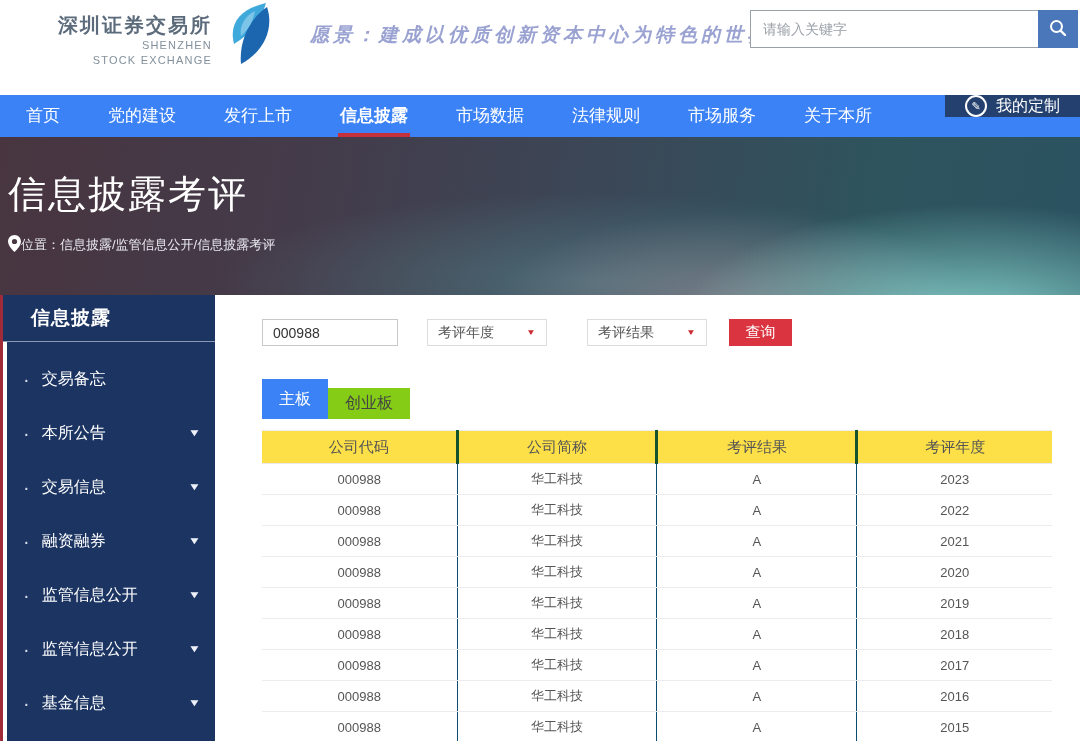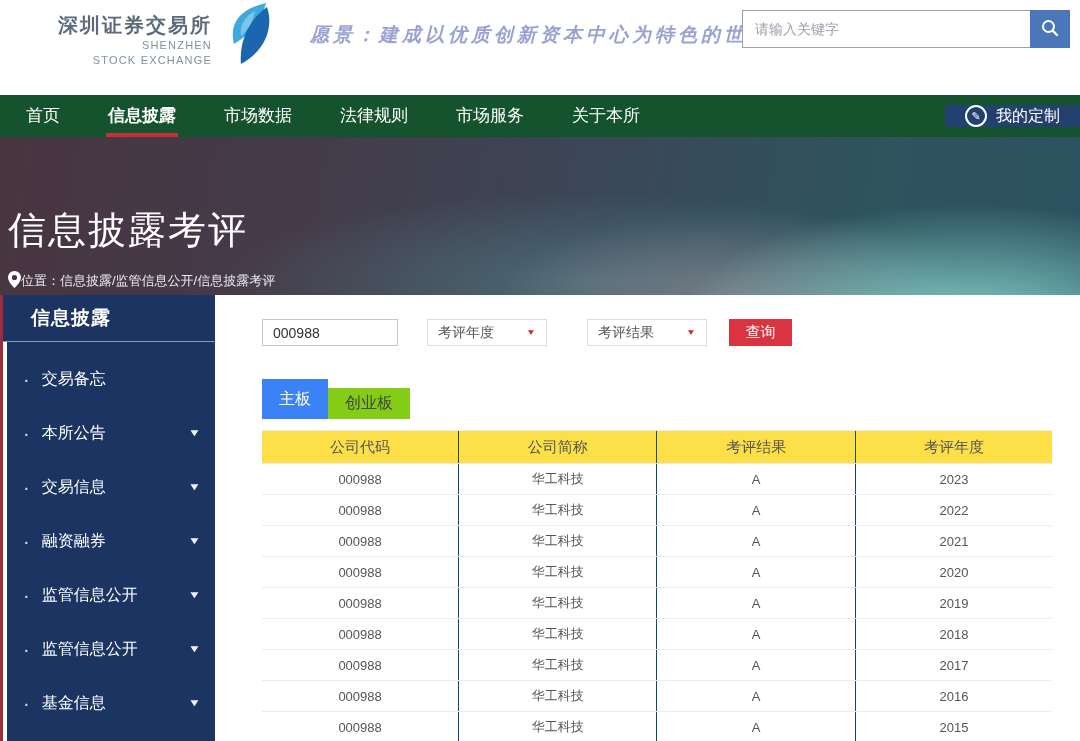--- a/index.html
+++ b/index.html
@@ -17,33 +17,33 @@
   .logo-text { text-align:right; }
   .logo-cn { font-size:20px; color:#5c6b7c; letter-spacing:2px; font-weight:bold; line-height:26px; }
   .logo-en { font-size:11px; color:#82909c; letter-spacing:1.2px; line-height:15px; }
   .logo-mark { margin-left:8px; margin-top:-10px; }
   .slogan {
     margin:22px 0 0 34px;
     font-family:"DejaVu Serif", serif;
     font-style:italic; font-weight:bold;
     color:#9aa2d2; font-size:19px; letter-spacing:4px;
   }
-  .search-box { position:absolute; right:10px; top:10px; display:flex; }
+  .search-box { position:absolute; right:2px; top:10px; display:flex; }
   .search-input {
     width:288px; height:38px; border:1px solid #9aa0a8; border-right:none;
     font-size:14px; color:#333; padding:0 12px; outline:none;
   }
   .search-input::placeholder { color:#9aa0a8; }
   .search-btn {
     width:40px; height:38px; background:#4a77b9; border:none; cursor:pointer;
     display:flex; align-items:center; justify-content:center;
   }
 
   
-  .nav { height:42px; background:#14532d; display:flex; align-items:center; padding-left:2px; }
+  .nav { height:42px; background:#3b82f6; display:flex; align-items:flex-start; padding-left:2px; }
   .nav-item {
     color:#fff; font-size:17px; padding:0 24px; line-height:42px;
     position:relative; cursor:pointer; white-space:nowrap;
   }
   .nav-item.active { font-weight:bold; }
   .nav-item.active::after {
     content:""; position:absolute; left:22px; right:22px; bottom:0; height:4px; background:#c6303c;
   }
   .my-custom {
     margin-left:auto; background:#24406f; display:flex; align-items:center;
@@ -57,21 +57,21 @@
 
   
   .hero {
     height:158px; position:relative; padding-left:8px; overflow:hidden;
     background:
       radial-gradient(ellipse 420px 170px at 90% 118%, rgba(152,236,226,0.80), rgba(152,236,226,0) 70%),
       radial-gradient(ellipse 340px 130px at 68% 105%, rgba(222,165,175,0.35), rgba(222,165,175,0) 70%),
       radial-gradient(ellipse 500px 120px at 55% 92%, rgba(110,190,190,0.30), rgba(110,190,190,0) 75%),
       linear-gradient(100deg, #483540 0%, #443b4a 28%, #3b4757 55%, #2e545e 80%, #2b5260 100%);
   }
-  .hero-title { color:#fff; font-size:38px; letter-spacing:2px; padding-top:68px; font-weight:500; }
+  .hero-title { color:#fff; font-size:38px; letter-spacing:2px; padding-top:32px; font-weight:500; }
   .breadcrumb { margin-top:15px; display:flex; align-items:center; color:#e9e9f0; font-size:13px; }
 
   
   .layout { position:relative; height:446px; background:#fff; }
   .side-stripe { position:absolute; left:0; top:0; width:3px; height:446px; background:#a02b38; }
   .sidebar { position:absolute; left:0; top:0; width:215px; }
   .sidebar-header {
     margin-left:3px; height:47px; background:#1b3462; color:#fff;
     font-size:19px; font-weight:bold; letter-spacing:1px;
     line-height:46px; padding-left:28px; border-bottom:1px solid #8a97b5;
@@ -107,21 +107,21 @@
   .tabs { display:flex; align-items:flex-end; margin-top:33px; height:40px; }
   .tab { display:flex; align-items:center; justify-content:center; font-size:16px; cursor:pointer; }
   .tab.active { width:66px; height:40px; background:#3b82f6; color:#fff; }
   .tab.inactive { width:82px; height:31px; background:#84cc16; color:#444; }
 
   table.results { margin-top:11px; width:790px; border-collapse:collapse; }
   .results th {
     background:#fde047; height:33px; font-size:15px; color:#555; font-weight:normal;
     border-top:1px solid #ededf0; border-bottom:1px solid #e8e8ee;
   }
-  .results th + th { border-left:1px solid #14532d;font-family:Liberation Serif, serif; }
+  .results th + th { border-left:3px solid #14532d;font-family:Liberation Serif, serif; }
   .results td {
     height:31px; text-align:center; font-size:13px; color:#555;
     border-bottom:1px solid #ebebf0; background:#fff;
   }
   .results td + td { border-left:1px solid #0c4a6e; }
 </style>
 </head>
 <body>
 
 <div class="top-header">
@@ -148,20 +148,22 @@
           <circle cx="7.5" cy="7.5" r="5.5" fill="none" stroke="#fff" stroke-width="2"></circle>
           <line x1="11.8" y1="11.8" x2="16" y2="16" stroke="#fff" stroke-width="2.4" stroke-linecap="round"></line>
         </svg>
       </span>
     </button>
   </div>
 </div>
 
 <div class="nav">
   <div class="nav-item">首页</div>
+  <div class="nav-item">党的建设</div>
+  <div class="nav-item">发行上市</div>
   <div class="nav-item active">信息披露</div>
   <div class="nav-item">市场数据</div>
   <div class="nav-item">法律规则</div>
   <div class="nav-item">市场服务</div>
   <div class="nav-item">关于本所</div>
   <div class="my-custom">
     <span class="pencil-circle">✎</span>
     <span>我的定制</span>
   </div>
 </div>

